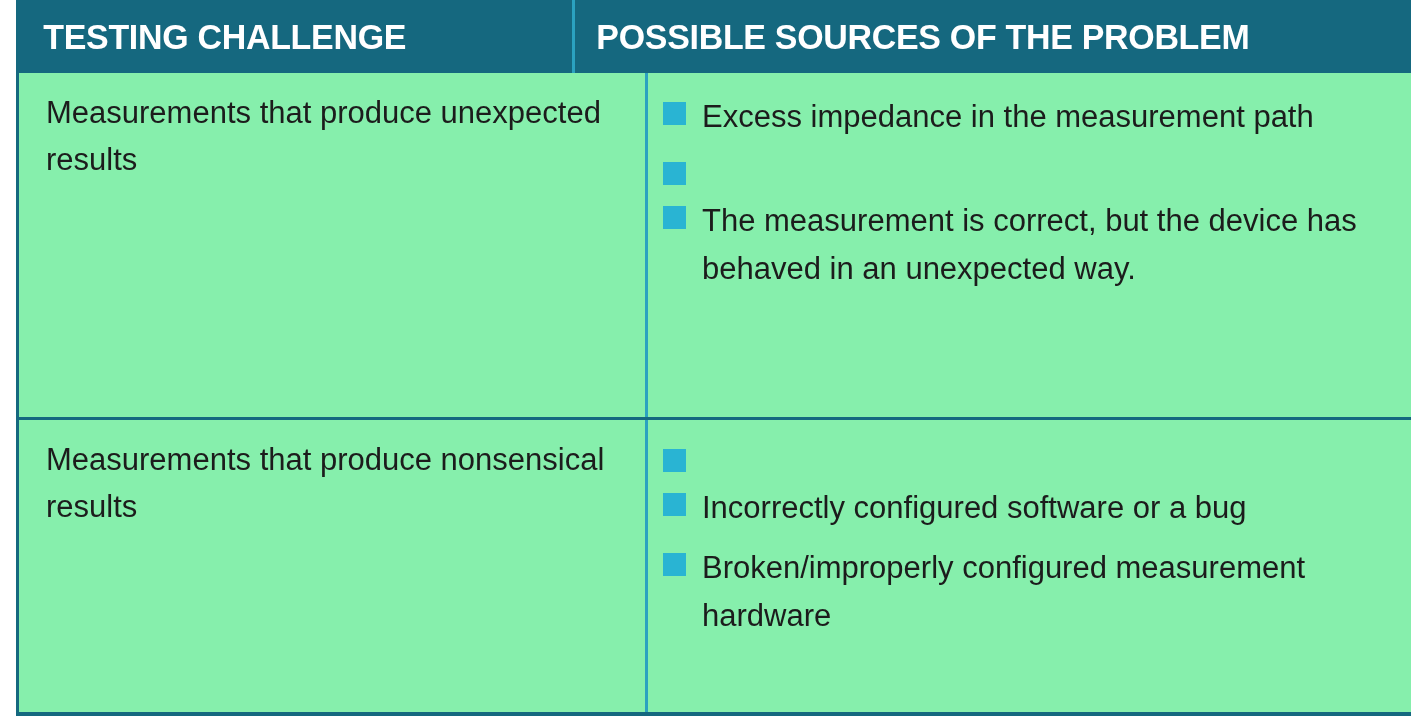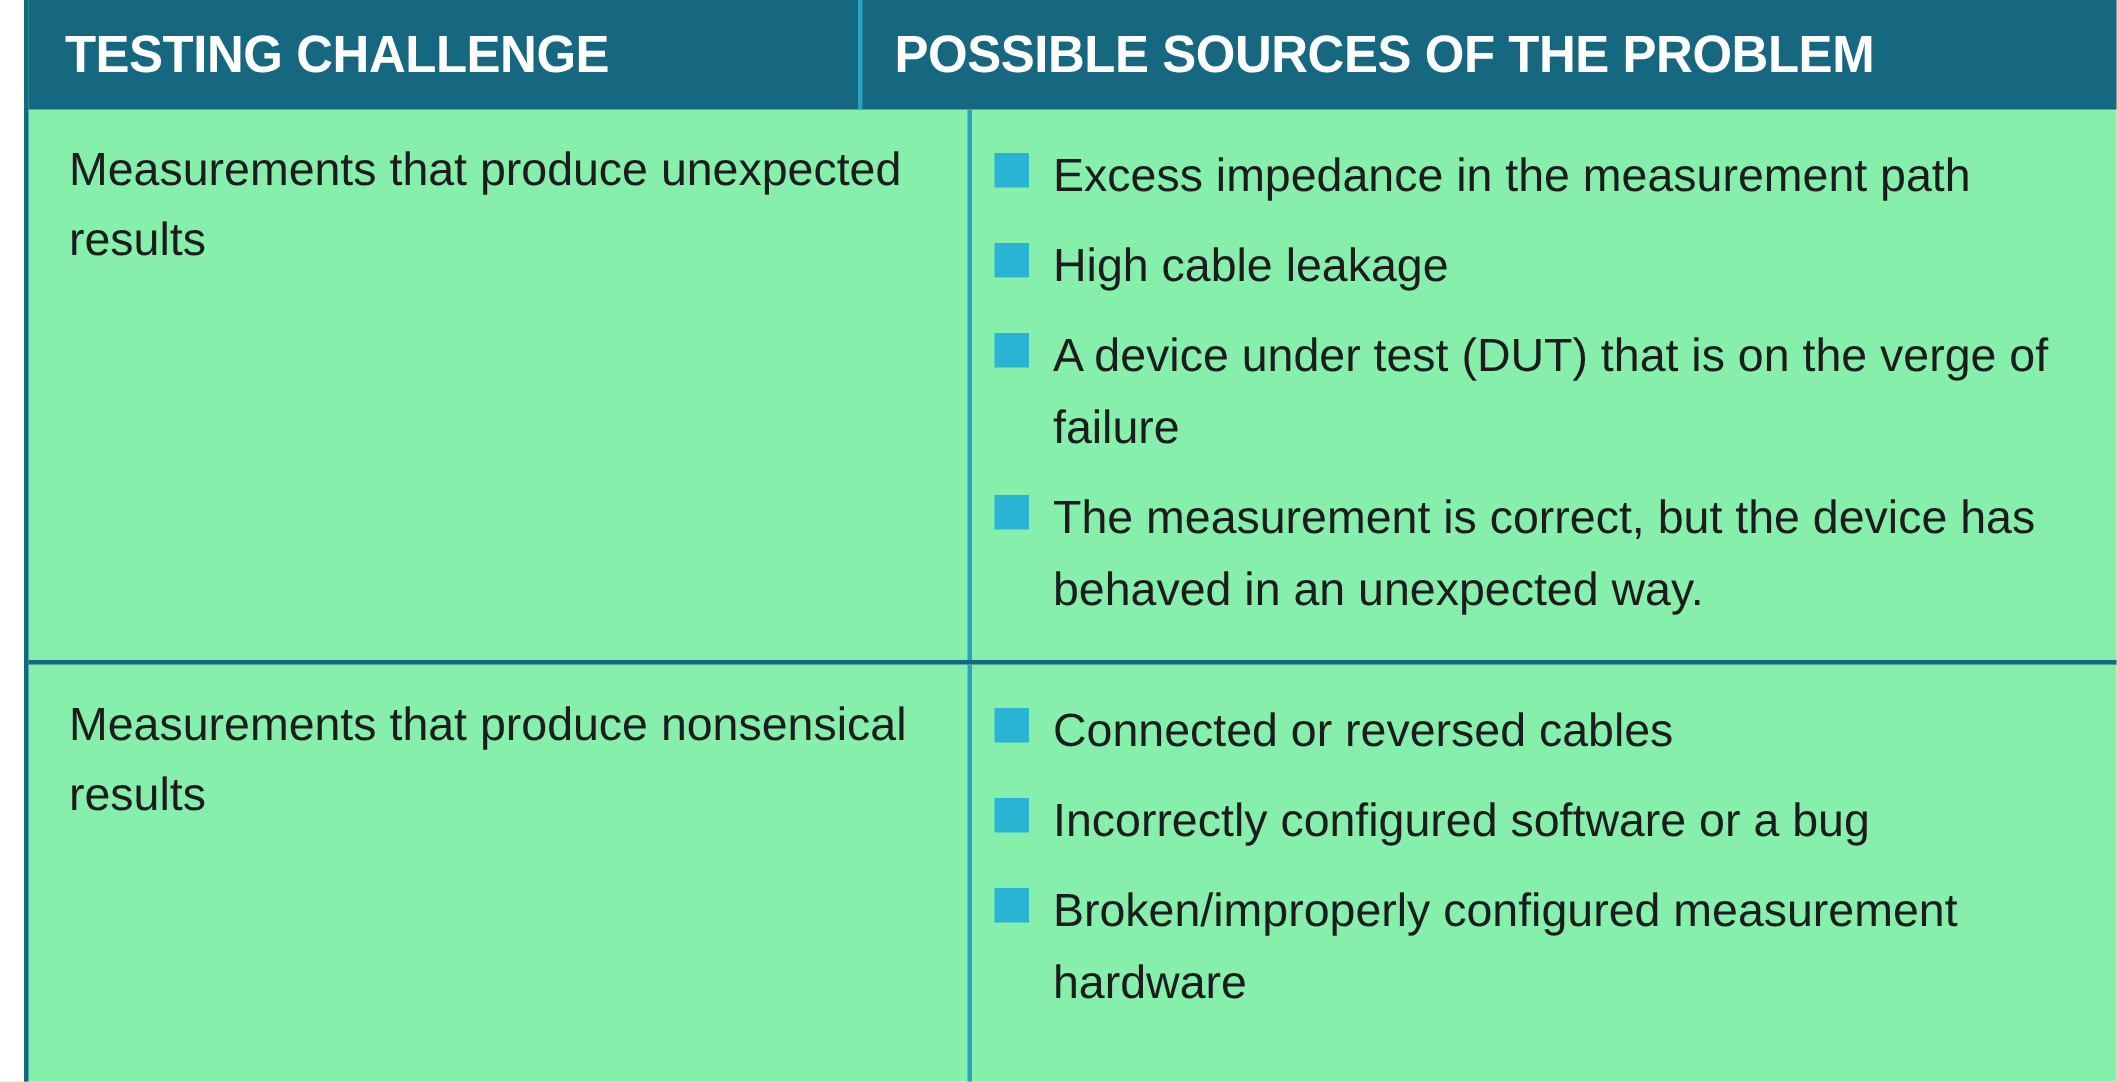--- a/index.html
+++ b/index.html
@@ -118,42 +118,36 @@
     <div class="challenge-cell">Measurements that produce unexpected results</div>
     <div class="col-divider"></div>
     <div class="sources-cell">
       <ul class="bullet-list">
         <li class="bullet-item">
           <span class="bullet-square"></span>
           <span class="bullet-text">Excess impedance in the measurement path</span>
         </li>
         <li class="bullet-item">
           <span class="bullet-square"></span>
-          <span class="bullet-text">High cable leakage</span>
-        </li>
-        <li class="bullet-item">
-          <span class="bullet-square"></span>
-          <span class="bullet-text">A device under test (DUT) that is on the verge of failure</span>
         </li>
         <li class="bullet-item">
           <span class="bullet-square"></span>
           <span class="bullet-text">The measurement is correct, but the device has behaved in an unexpected way.</span>
         </li>
       </ul>
     </div>
   </div>
 
   <div class="body-row row-2">
     <div class="challenge-cell">Measurements that produce nonsensical results</div>
     <div class="col-divider"></div>
     <div class="sources-cell">
       <ul class="bullet-list">
         <li class="bullet-item">
           <span class="bullet-square"></span>
-          <span class="bullet-text">Connected or reversed cables</span>
         </li>
         <li class="bullet-item">
           <span class="bullet-square"></span>
           <span class="bullet-text">Incorrectly configured software or a bug</span>
         </li>
         <li class="bullet-item">
           <span class="bullet-square"></span>
           <span class="bullet-text">Broken/improperly configured measurement hardware</span>
         </li>
       </ul>

